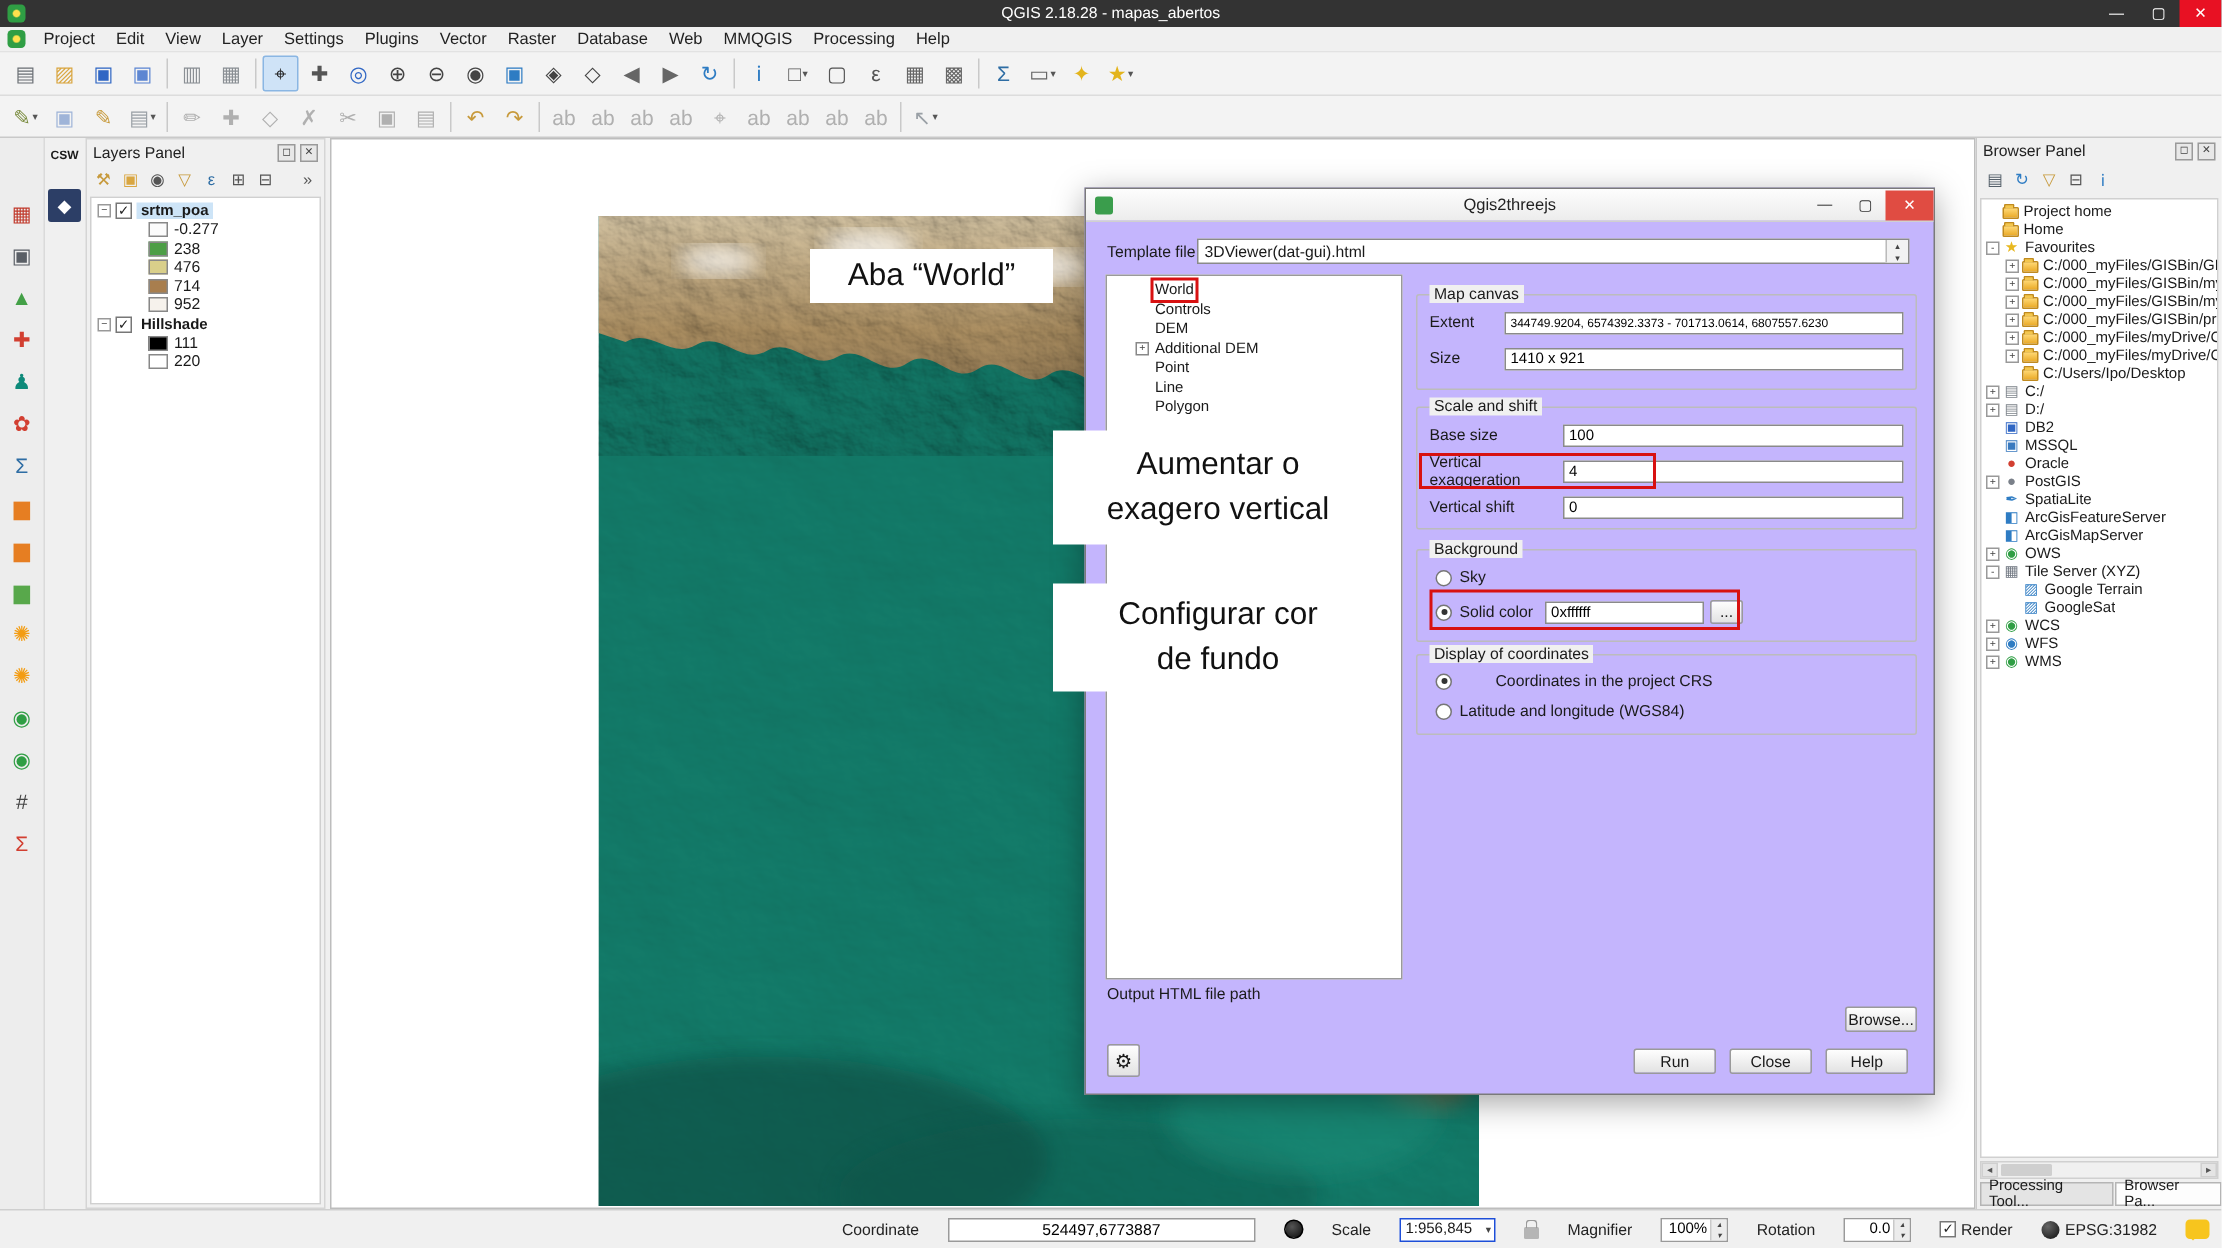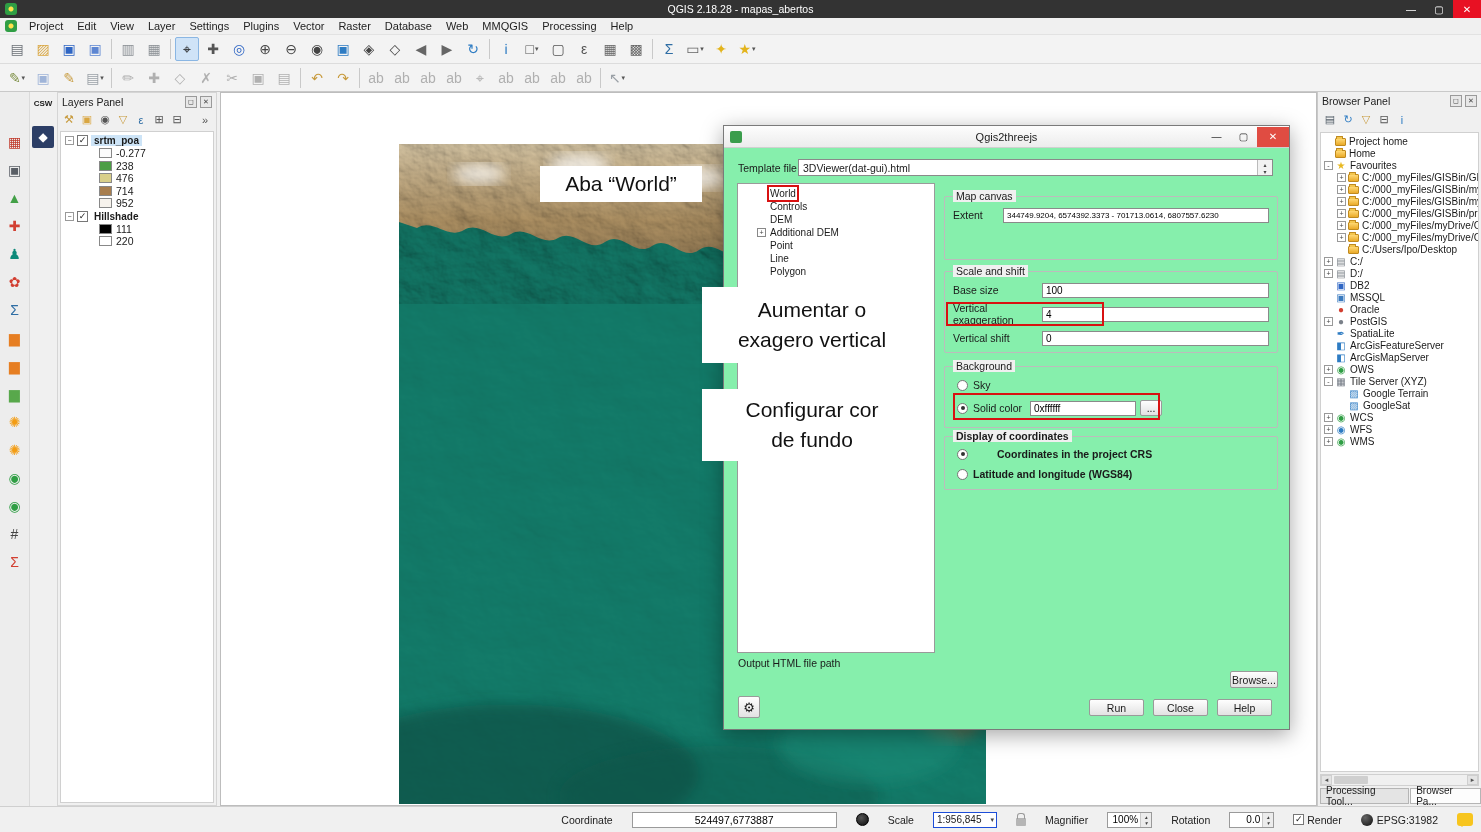--- a/index.html
+++ b/index.html
@@ -57,21 +57,21 @@
   #map-canvas { position:absolute; left:220px; top:92px; width:1097px; height:714px; background:#ffffff; border:1px solid #bdbdbd; overflow:hidden; }
   #terrain { position:absolute; left:178px; top:51px; }
 
   
   .annotation { position:absolute; background:#ffffff; color:#111; display:flex; flex-direction:column; align-items:center; justify-content:center; font-size:21px; line-height:1.45; z-index:60; text-align:center; }
   #ann-world { left:540px; top:166px; width:162px; height:36px; }
   #ann-vert  { left:702px; top:287px; width:220px; height:76px; }
   #ann-bg    { left:702px; top:389px; width:220px; height:72px; }
 
   
-  #dialog { position:absolute; left:723px; top:125px; width:567px; height:605px; background:#86efac; border:1px solid #7a7a7a; box-shadow:0 5px 20px rgba(0,0,0,.35); z-index:40; }
+  #dialog { position:absolute; left:723px; top:125px; width:567px; height:605px; background:#c4b5fd; border:1px solid #7a7a7a; box-shadow:0 5px 20px rgba(0,0,0,.35); z-index:40; }
   .dlg-titlebar { height:22px; display:flex; align-items:center; background:linear-gradient(#fdfdfd,#ececec); border-bottom:1px solid #d0d0d0; position:relative; }
   .dlg-icon { width:12px; height:12px; margin:0 6px; background:#3a9d4c; border-radius:2px; flex:0 0 auto; }
   .dlg-title { position:absolute; left:0; right:0; text-align:center; font-size:11px; color:#222; }
   .dlg-controls { margin-left:auto; display:flex; z-index:2; }
   .dbtn { width:27px; height:20px; display:flex; align-items:center; justify-content:center; font-size:10px; color:#333; }
   .dbtn.close { background:#e04c42; color:#fff; width:32px; }
   .dlg-label { font-size:10.5px; }
   .dlg-row-template { position:absolute; left:14px; top:33px; right:16px; height:17px; display:flex; align-items:center; }
   .dlg-row-template .dlg-label { width:60px; flex:0 0 auto; }
   .combo { flex:1; height:17px; background:#fff; border:1px solid #8a8a8a; display:flex; align-items:center; font-size:10.5px; padding-left:4px; position:relative; }
@@ -687,20 +687,24 @@
         <span class="dtlabel">Polygon</span>
       </div>
     </div>
 
   <div class="group" style="left:220px; top:70px; width:334px; height:64px;">
     <span class="legend">Map canvas</span>
     <div class="frow" style="top:10px;">
       <span class="flabel" style="width:58px;">Extent</span>
       <input class="dfield" style="flex: 1 1 0%; margin-right: 8px; font-size: 8px;" value="344749.9204, 6574392.3373 - 701713.0614, 6807557.6230">
     </div>
+    <div class="frow" style="top:34px;">
+      <span class="flabel" style="width:58px;">Size</span>
+      <input class="dfield" style="flex: 1 1 0%; margin-right: 8px;" value="1410 x 921">
+    </div>
   </div>
 
   <div class="group" style="left:220px; top:145px; width:334px; height:82px;">
     <span class="legend">Scale and shift</span>
     <div class="frow" style="top:10px;">
       <span class="flabel" style="width:97px;">Base size</span>
       <input class="dfield" style="flex: 1 1 0%; margin-right: 8px;" value="100">
     </div>
     <div class="frow" style="top:34px;">
       <span class="flabel" style="width:97px;">Vertical exaggeration</span>
@@ -719,21 +723,21 @@
       <span class="rlabel">Sky</span>
     </div>
     <div class="frow" style="top:33px; padding-left:12px;">
       <span class="radio on"></span>
       <span class="rlabel">Solid color</span>
       <input class="dfield" style="width: 106px; margin-left: 8px;" value="0xffffff">
       <span class="btn" style="width:22px; height:16px; margin-left:4px;">...</span>
     </div>
   </div>
 
-  <div class="group" style="left:220px; top:310px; width:334px; height:54px;font-weight:bold;">
+  <div class="group" style="left:220px; top:310px; width:334px; height:54px;">
     <span class="legend">Display of coordinates</span>
     <div class="frow" style="top:9px; padding-left:12px;gap:24px;">
       <span class="radio on"></span>
       <span class="rlabel">Coordinates in the project CRS</span>
     </div>
     <div class="frow" style="top:29px; padding-left:12px;">
       <span class="radio"></span>
       <span class="rlabel">Latitude and longitude (WGS84)</span>
     </div>
   </div>

